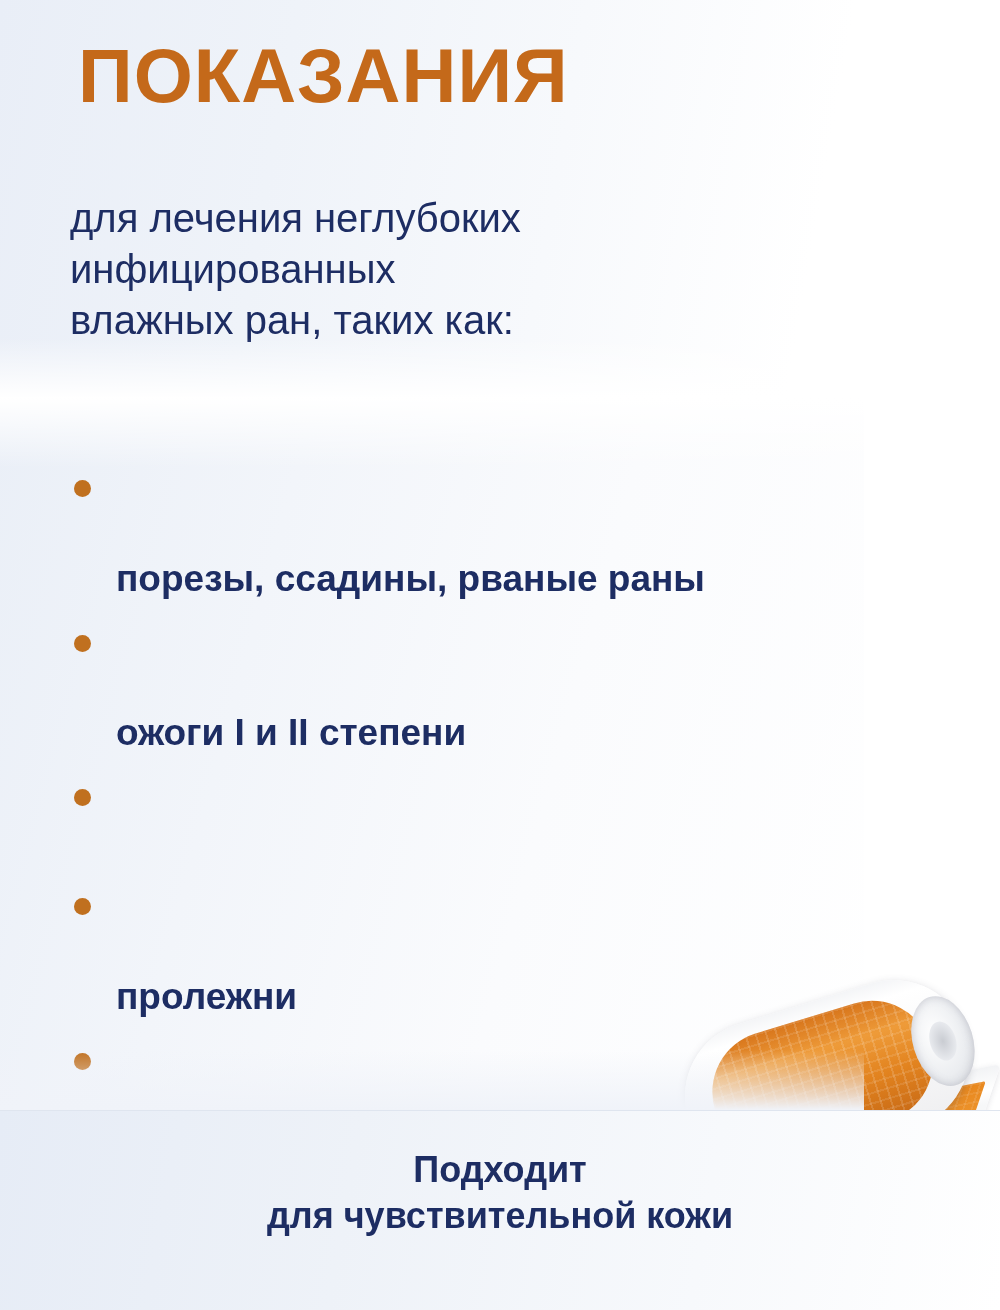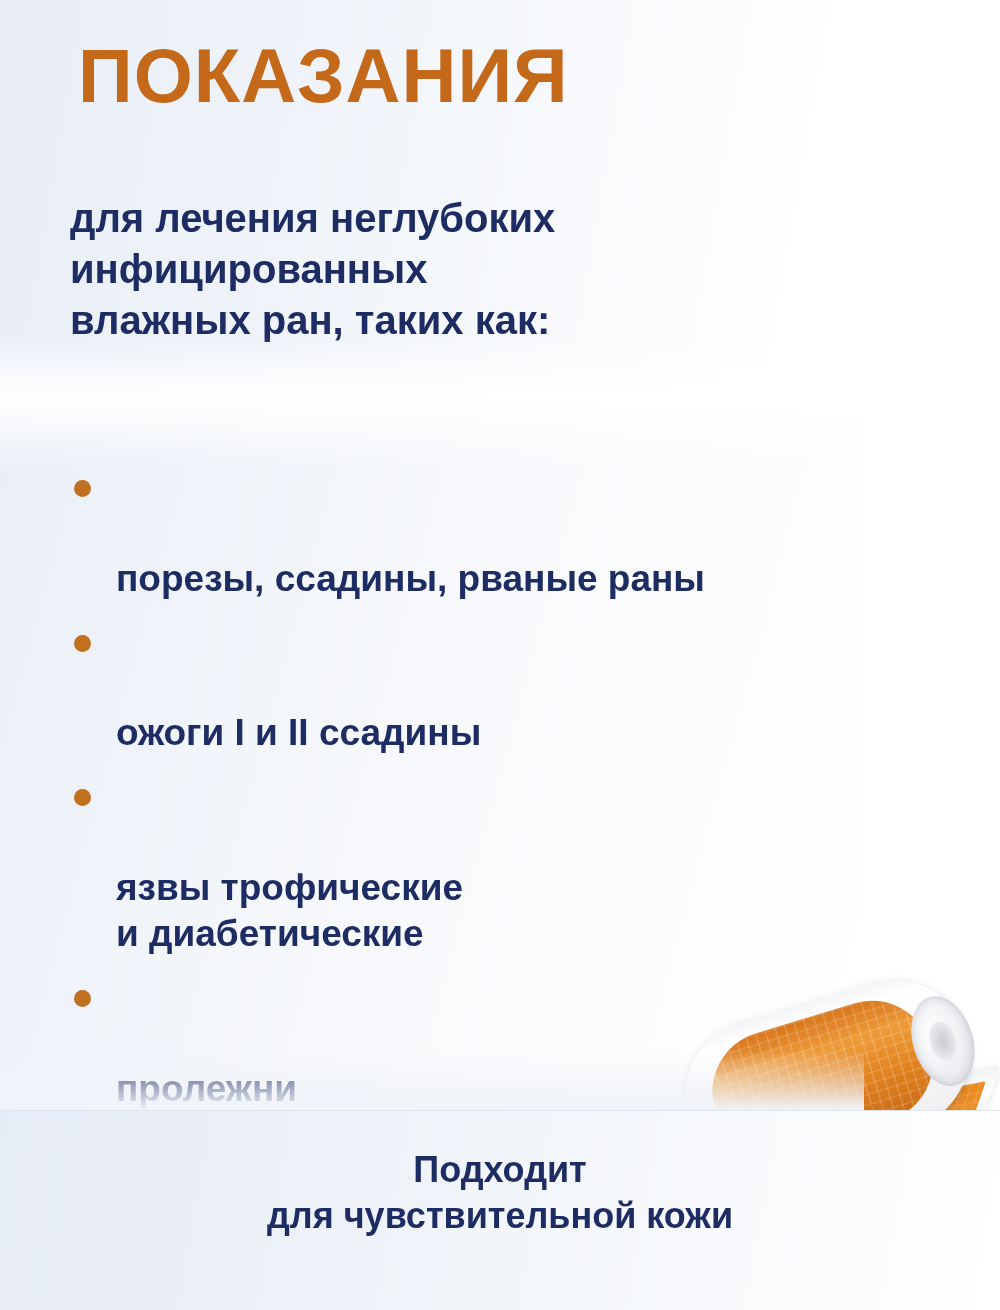--- a/index.html
+++ b/index.html
@@ -50,21 +50,21 @@
     color: #c4691a;
     line-height: 1.05;
     white-space: nowrap;
   }
 
   .subtitle {
     position: absolute;
     left: 70px;
     top: 193px;
     font-size: 40px;
-    font-weight: bold;
+    font-weight: normal;
     color: #1d2d63;
     line-height: 1.28;
     white-space: pre-line;
   }
 
   
   .middle-block {
     position: absolute;
     left: 0;
     top: 398px;
@@ -263,26 +263,24 @@
   </div>
 
   <div class="middle-block">
     <ul class="bullet-list">
       <li class="bullet-item">
         <span class="dot"></span>
         <span>порезы, ссадины, рваные раны</span>
       </li>
       <li class="bullet-item">
         <span class="dot"></span>
-        <span>ожоги I и II ссадины</span>
-      </li>
-      <li class="bullet-item">
-        <span class="dot"></span>
-        <span>язвы трофические
-и диабетические</span>
+        <span>ожоги I и II степени</span>
+      </li>
+      <li class="bullet-item">
+        <span class="dot"></span>
       </li>
       <li class="bullet-item">
         <span class="dot"></span>
         <span>пролежни</span>
       </li>
       <li class="bullet-item">
         <span class="dot"></span>
         <span>лучевые ожоги</span>
       </li>
       <li class="bullet-item">

